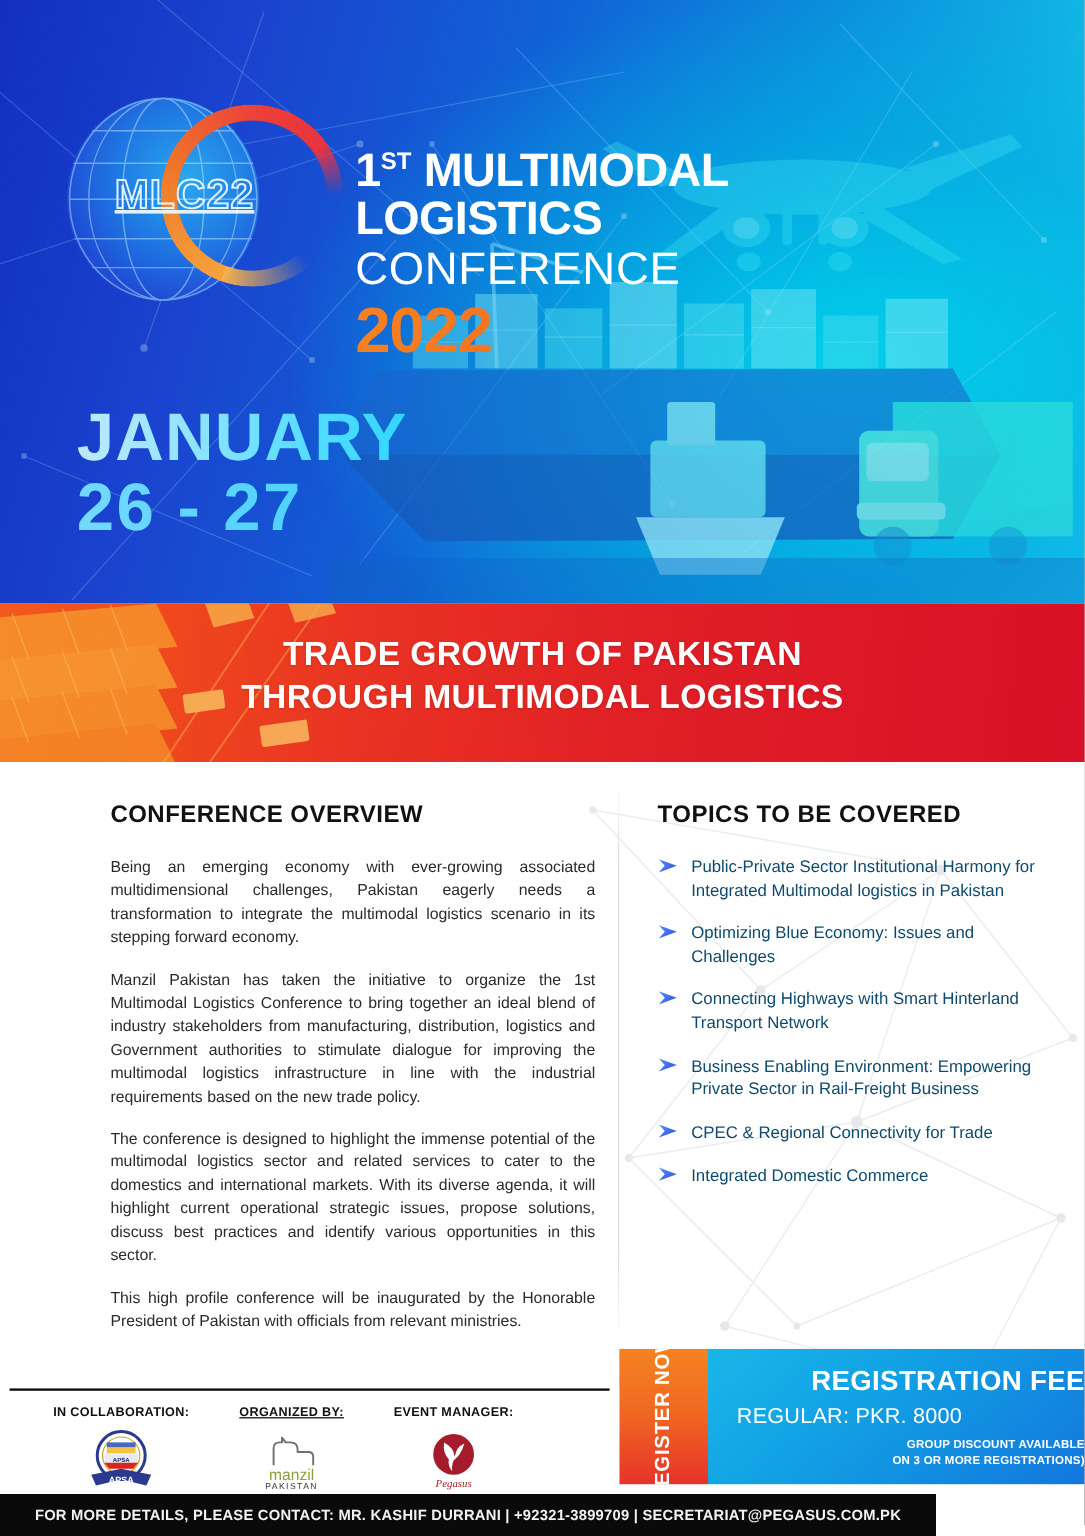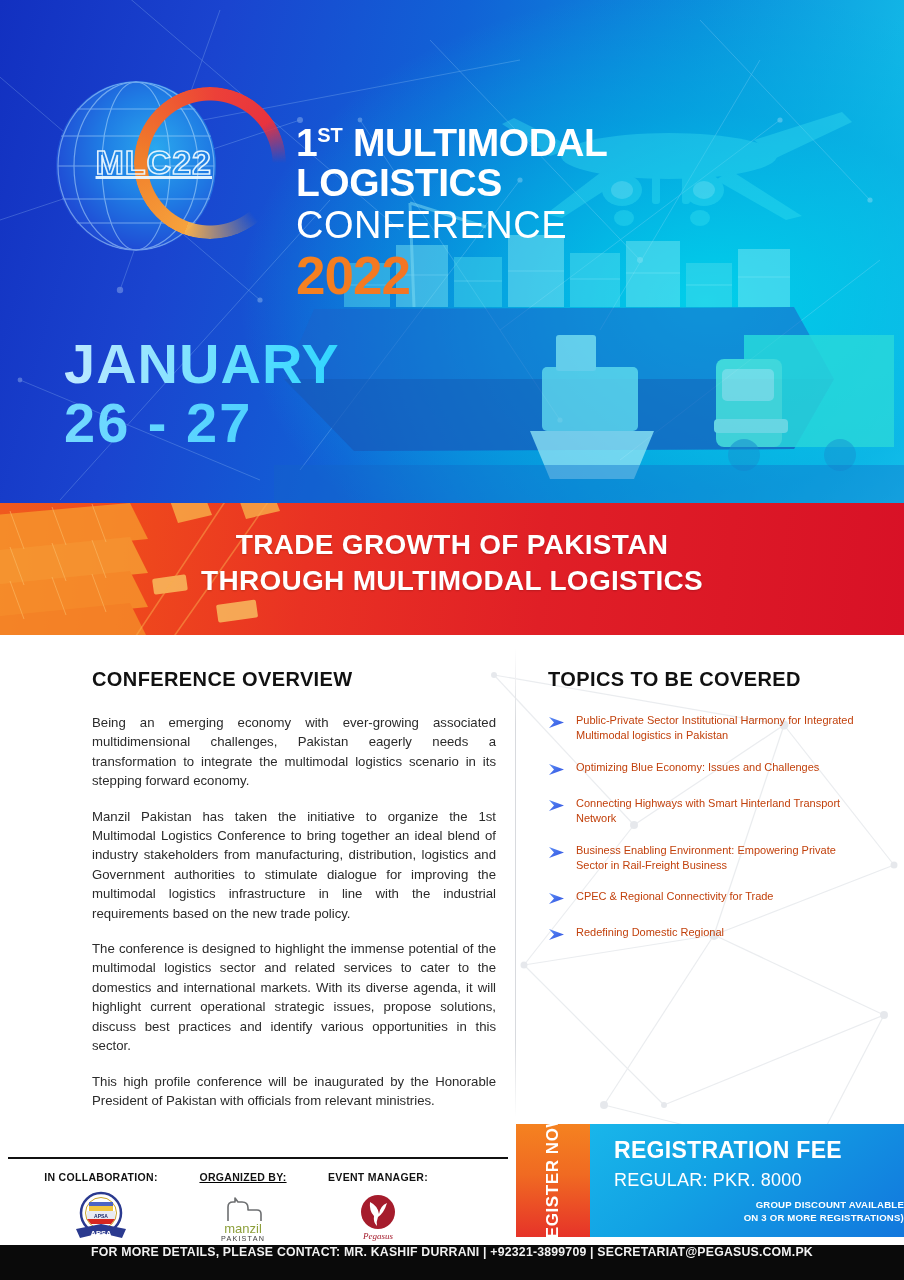--- a/index.html
+++ b/index.html
@@ -104,56 +104,56 @@
   .sec-title{ font-size:20px; font-weight:700; color:#111; letter-spacing:.4px; }
   .col-left p{
     font-size:13.2px; line-height:1.47; color:#2b2b2b; text-align:justify;
     margin-top:16px;
   }
   .col-left p:first-of-type{ margin-top:22px; }
 
   .topics{ margin-top:22px; list-style:none; }
   .topics li{ display:flex; gap:11px; align-items:flex-start; margin-bottom:16px; }
   .topics li .arw{ flex:0 0 auto; margin-top:2px; }
-  .topics li .tx{ font-size:11px; line-height:1.4; color:#c2410c; }
+  .topics li .tx{ font-size:14px; line-height:1.4; color:#0c4a6e; }
 
   
   .reg{ position:absolute; left:516px; top:1124px; width:388px; height:113px; display:flex; overflow:hidden; }
   .reg .now{
     flex:0 0 74px;
     background:linear-gradient(180deg,#f58220 0%,#f06a22 45%,#e63329 100%);
     position:relative;
   }
   .reg .now span{
     position:absolute; left:50%; top:50%;
     transform:translate(-50%,-50%) rotate(-90deg);
     white-space:nowrap; color:#fff; font-size:17px; font-weight:700; letter-spacing:.6px;
     line-height:1.22; text-align:center;
   }
   .reg .fee{
     flex:1 1 auto; padding:13px 0 0 24px;
     background:linear-gradient(140deg,#19b6ea 0%,#12a2e4 38%,#1277dd 100%);
     color:#fff;
   }
-  .reg .fee .f1{ font-size:23px; font-weight:700; letter-spacing:.3px; }
+  .reg .fee .f1{ font-size:23px; font-weight:700; letter-spacing:.3px;text-align:right; }
   .reg .fee .f2{ font-size:18px; font-weight:400; margin-top:6px; letter-spacing:.2px; }
   .reg .fee .f3{ font-size:9.6px; font-weight:700; line-height:1.35; margin-top:8px; letter-spacing:.2px;text-align:right; }
 
   
   .partners{ position:absolute; left:0; top:1157px; width:516px; height:88px; background:#fff; }
   .partners .rule{ position:absolute; left:8px; right:8px; top:0; height:2px; background:#111; }
   .pcell{ position:absolute; text-align:center; }
   .pcell .lbl{ font-size:10.5px; font-weight:700; color:#111; letter-spacing:.3px; white-space:nowrap; }
   .pcell .mark{ margin-top:8px; display:flex; justify-content:center; }
 
   
   .contact{
-    position:absolute; left:0; top:1245px; width:904px; height:35px;
+    position:absolute; left:0; top:1245px; width:780px; height:35px;
     background:#0a0a0a; color:#f2f2f2;
-    display:flex; align-items:flex-start; justify-content:center;
+    display:flex; align-items:center; justify-content:center;
     font-size:12.3px; font-weight:700; letter-spacing:.2px;
   }
   .blackstrip{ position:absolute; left:0; top:1155px; width:904px; height:125px; background:#0a0a0a; z-index:-1; }
 </style>
 </head>
 <body>
 
 <div class="poster">
 
   <div class="hero">
@@ -389,21 +389,21 @@
             </svg>
         </span>
         <span class="tx">CPEC &amp; Regional Connectivity for Trade</span>
       </li>
       <li>
         <span class="arw">
           <svg width="17" height="13" viewBox="0 0 17 13">
               <path d="M1 1 L16 6.5 L1 12 L6 6.5 Z" fill="url(#g1)"></path>
             </svg>
         </span>
-        <span class="tx">Redefining Domestic Regional</span>
+        <span class="tx">Integrated Domestic Commerce</span>
       </li>
     </ul>
   </div>
 
   <div class="blackstrip"></div>
 
   <div class="reg">
     <div class="now">
       <span>REGISTER NOW</span>
     </div>

